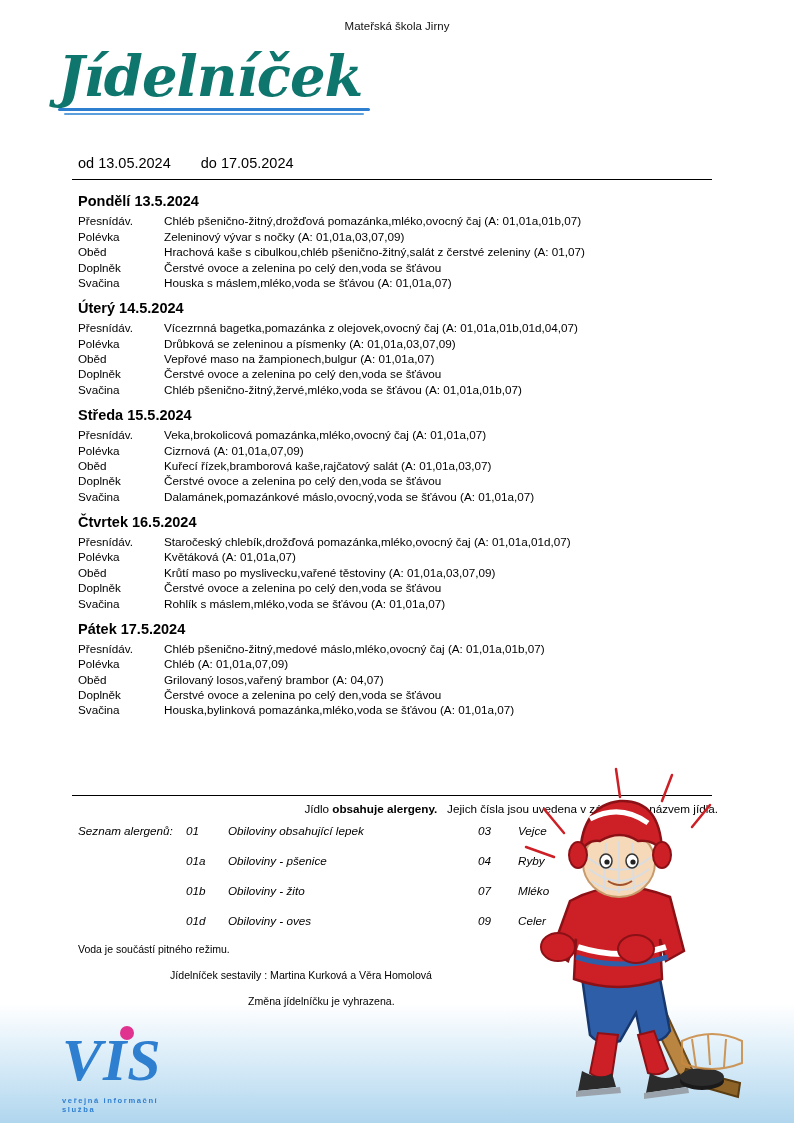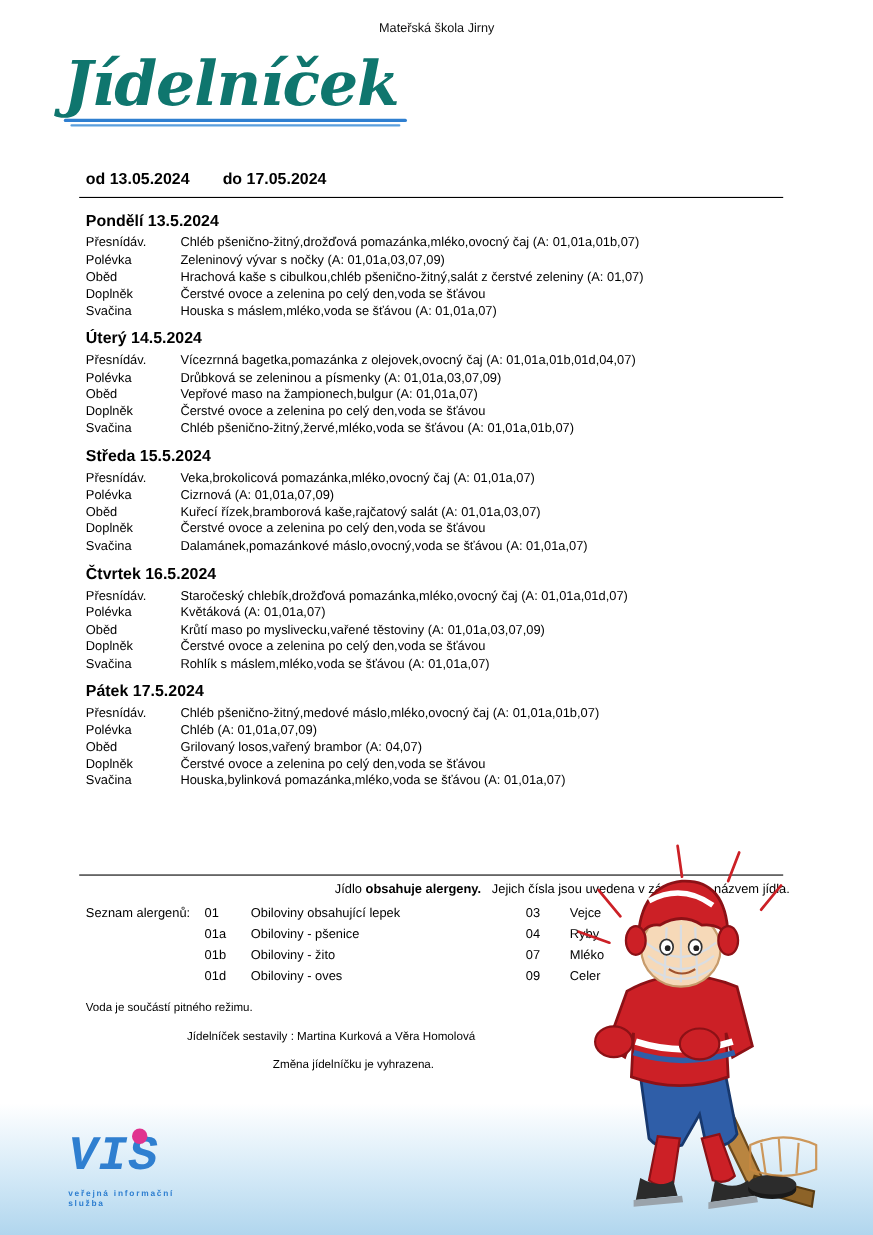--- a/index.html
+++ b/index.html
@@ -56,21 +56,21 @@
     margin-left: 6px;
     background: #5b9fdd;
   }
 
   
   .range {
     position: absolute;
     top: 155px;
     left: 78px;
     font-size: 14.5px;
-    font-weight: bold;
+    font-weight: normal;
   }
   .range .gap { display: inline-block; width: 22px; }
 
   .range-rule {
     position: absolute;
     top: 179px;
     left: 72px;
     width: 640px;
     border-bottom: 1px solid #000;
   }
@@ -123,22 +123,23 @@
   }
   .legend-intro {
     padding-left: 6px;
     margin-bottom: 9px;
     text-align: right;
   }
   .legend-intro b { font-weight: bold; }
   .legend-table {
     display: grid;
     grid-template-columns: 108px 42px 250px 40px 80px;
-    row-gap: 6px;
+    row-gap: 17px;
     font-size: 11.7px;
+    font-style: italic;
   }
   .legend-note {
     margin-top: 16px;
     font-size: 10.5px;
   }
   .legend-credit {
     margin-top: 14px;
     padding-left: 92px;
     font-size: 10.6px;
   }
@@ -150,24 +151,24 @@
 
   
   .vis {
     position: absolute;
     left: 62px;
     top: 1030px;
     width: 130px;
     height: 70px;
   }
   .vis-text {
-    font-family: Liberation Mono, monospace;
+    font-family: Liberation Serif, serif;
     font-weight: bold;
     font-style: italic;
-    font-size: 44px;
+    font-size: 60px;
     color: #2f7fd0;
     line-height: 1;
     letter-spacing: 1px;
   }
   .vis-dot {
     position: absolute;
     left: 58px;
     top: -4px;
     width: 14px;
     height: 14px;

